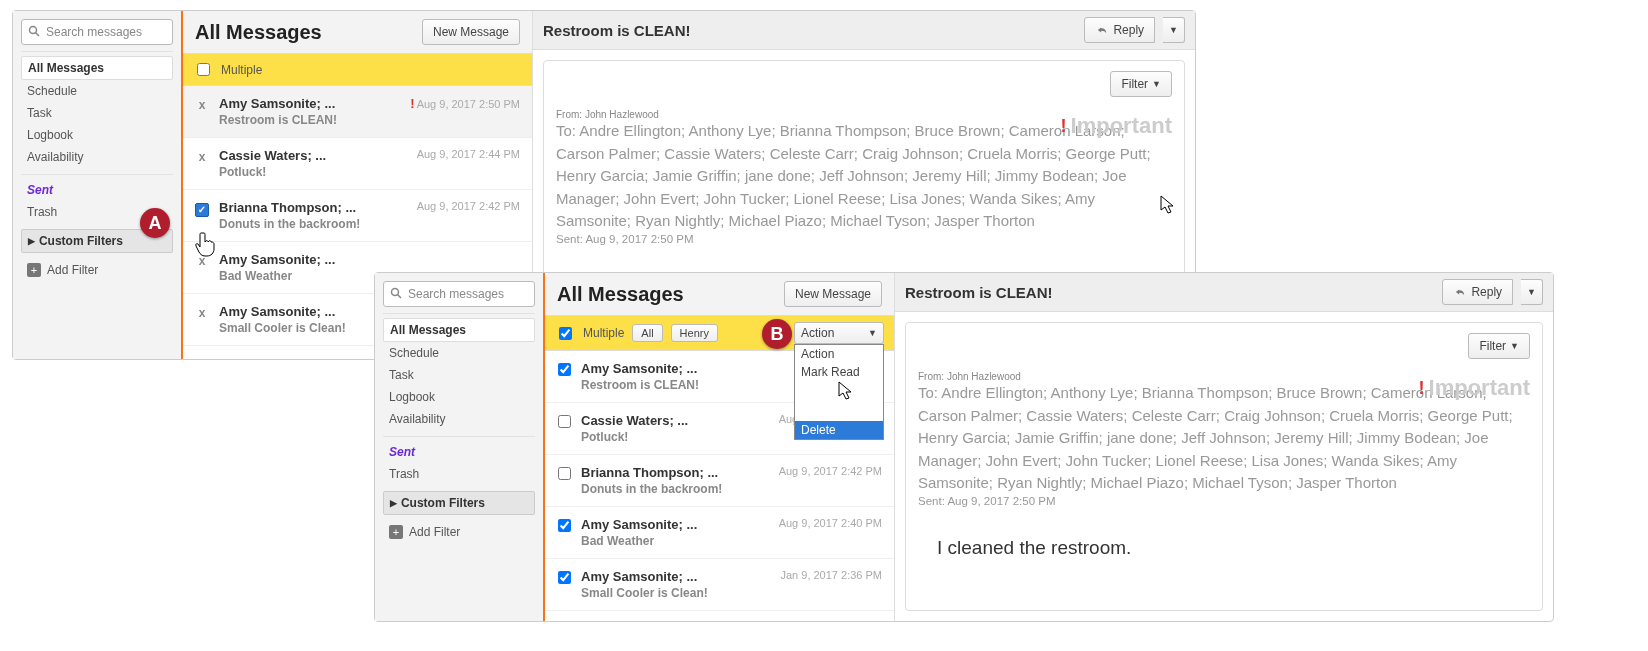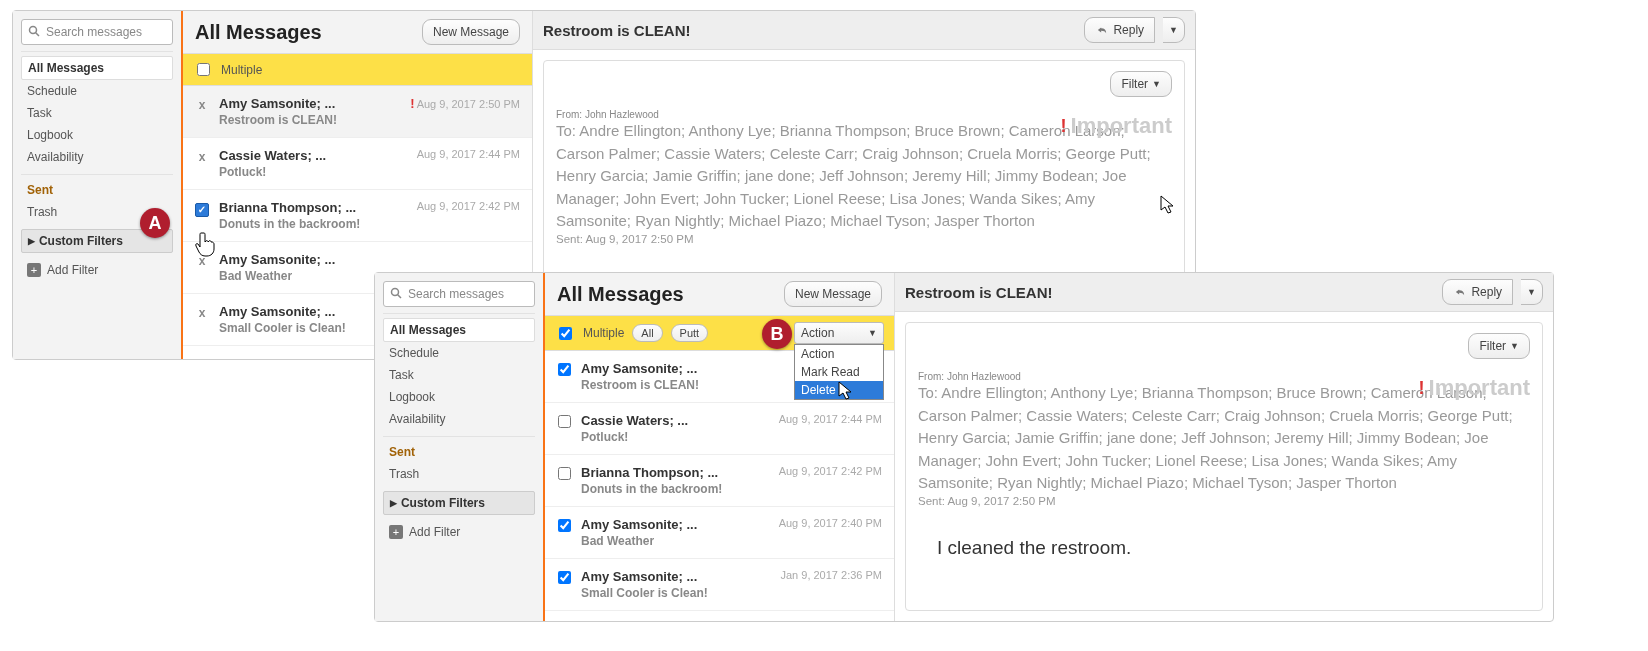--- a/index.html
+++ b/index.html
@@ -60,21 +60,21 @@
     color: #555;
     cursor: pointer;
   }
   .nav-item.active {
     background: #fff;
     font-weight: bold;
     color: #333;
     border: 1px solid #ddd;
     border-radius: 2px;
   }
-  .nav-item.bold { font-weight: bold; color: #a16207; }
+  .nav-item.bold { font-weight: bold; color: #6d28d9; font-style: italic; }
   .custom-filters-hdr {
     background: #e5e5e5;
     border: 1px solid #ccc;
     border-radius: 2px;
     padding: 4px 6px;
     font-weight: bold;
     font-size: 12px;
     color: #333;
     display: flex;
     align-items: center;
@@ -114,21 +114,21 @@
   }
   .msglist-header h2 {
     margin: 0;
     font-size: 20px;
     font-weight: bold;
     color: #222;
   }
   .btn {
     background: linear-gradient(#fdfdfd,#eee);
     border: 1px solid #bbb;
-    border-radius: 9px;
+    border-radius: 3px;
     padding: 5px 10px;
     font-size: 12px;
     color: #444;
     cursor: pointer;
     display: inline-flex;
     align-items: center;
     gap: 4px;
   }
   .btn.small { padding: 2px 8px; font-size: 11px; }
   .multiple-bar {
@@ -255,21 +255,21 @@
     position: absolute;
     top: 22px;
     left: 0;
     width: 90px;
     background: #fff;
     border: 1px solid #888;
     font-size: 12px;
     z-index: 50;
   }
   .action-menu div { padding: 2px 6px; }
-  .action-menu .highlight { background: #2d7bd9; color: #fff; }
+  .action-menu .highlight { background: #2d7bd9; color: #fff; margin-top: 40px; }
   
   .badge-circle {
     position: absolute;
     width: 30px; height: 30px;
     border-radius: 50%;
     background: #b01e2e;
     color: #fff;
     font-weight: bold;
     font-size: 18px;
     display: flex;
@@ -476,21 +476,21 @@
 
   <div class="msglist">
     <div class="msglist-header">
       <h2>All Messages</h2>
       <button class="btn">New Message</button>
     </div>
     <div class="multiple-bar">
       <input type="checkbox" checked="" style="">
       <label>Multiple</label>
       <button class="btn small">All</button>
-      <button class="btn small">Putt</button>
+      <button class="btn small">Henry</button>
       <div class="action-select-wrap">
         <div class="action-select">
           <span>Action</span>
           <span class="tri">▼</span>
         </div>
         <div class="action-menu">
           <div>Action</div>
           <div>Mark Read</div>
           <div class="highlight">Delete</div>
         </div>

